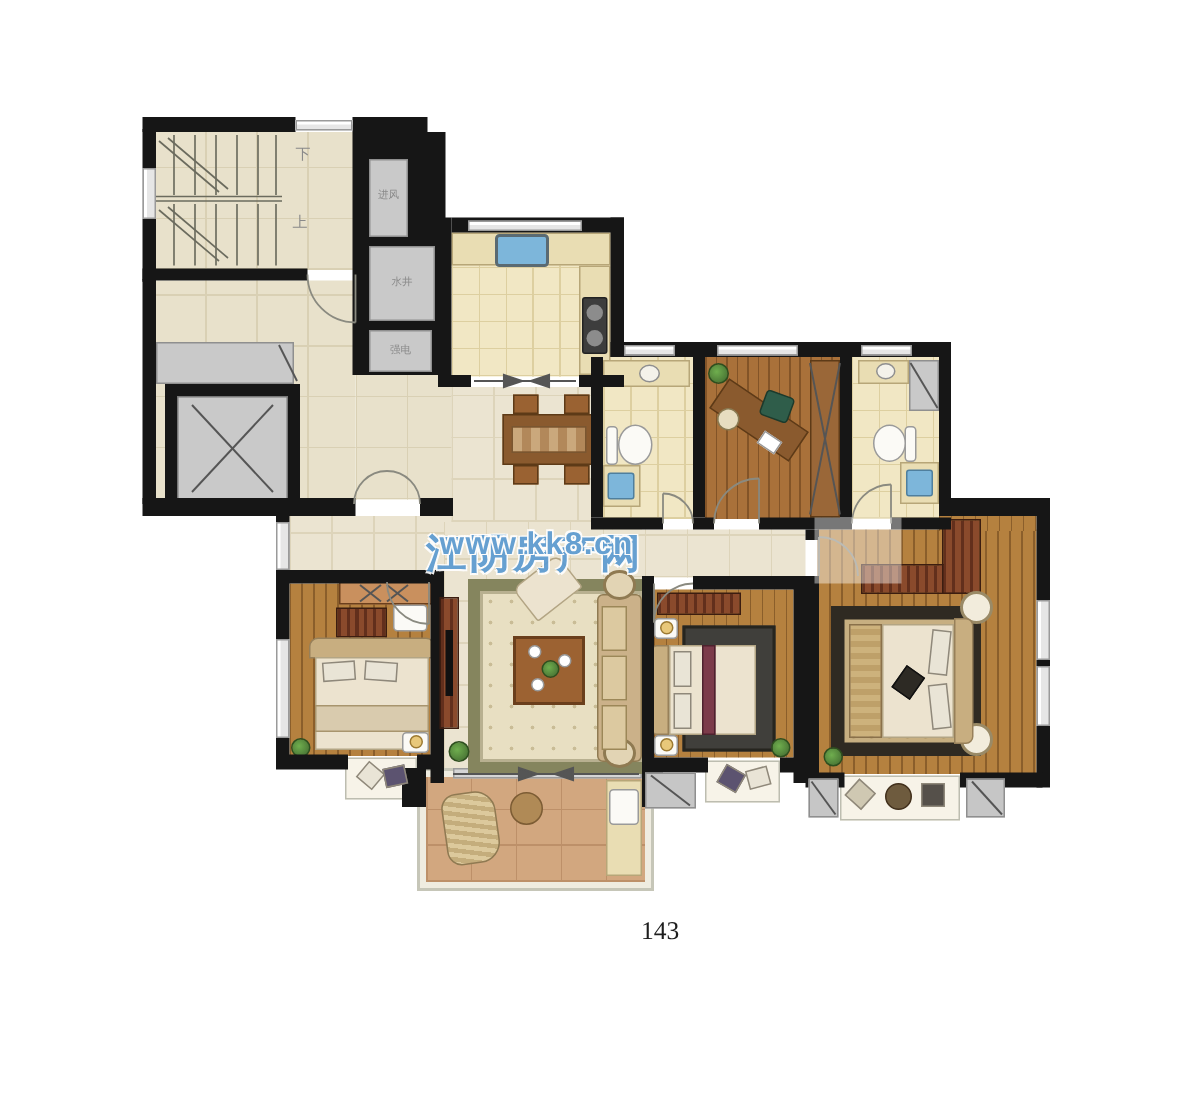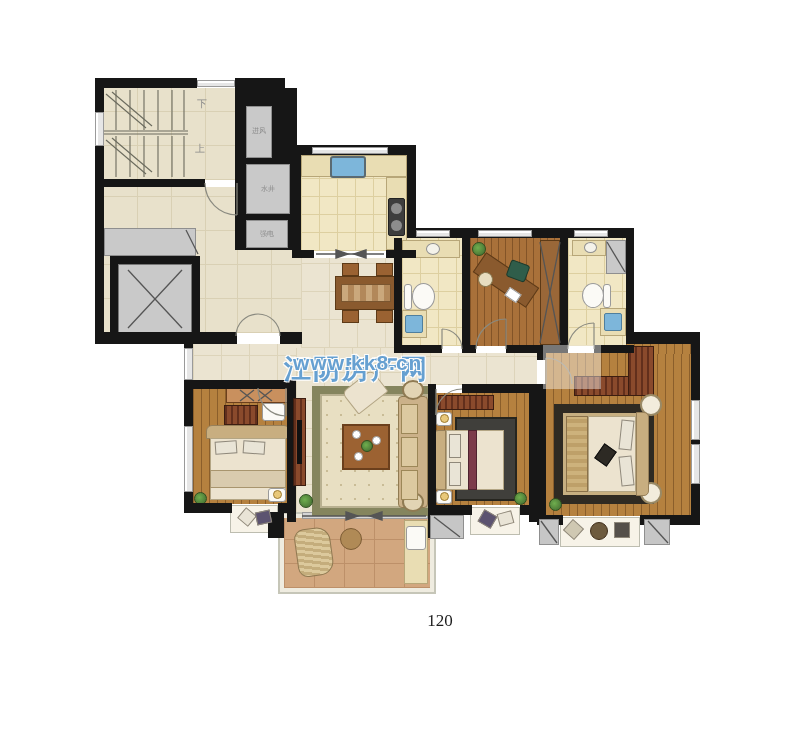--- a/index.html
+++ b/index.html
@@ -313,15 +313,15 @@
   <div class="lbl z5" style="left:192px;top:99px;width:20px;font-size:10px">下</div>
   <div class="lbl z5" style="left:190px;top:144px;width:20px;font-size:10px">上</div>
   <div class="lbl z5" style="left:245px;top:127px;width:28px;font-size:7px">进风</div>
   <div class="lbl z5" style="left:246px;top:185px;width:44px;font-size:7px">水井</div>
   <div class="lbl z5" style="left:246px;top:230px;width:42px;font-size:7px">强电</div>
 
   <div id="watermark">
     <span class="wm-name">江阴房产网</span>
       <span class="wm-url">www.kk8.cn</span>
   </div>
-  <div id="pagenum">120</div>
+  <div id="pagenum">143</div>
 
 </div>
 
 </body></html>

